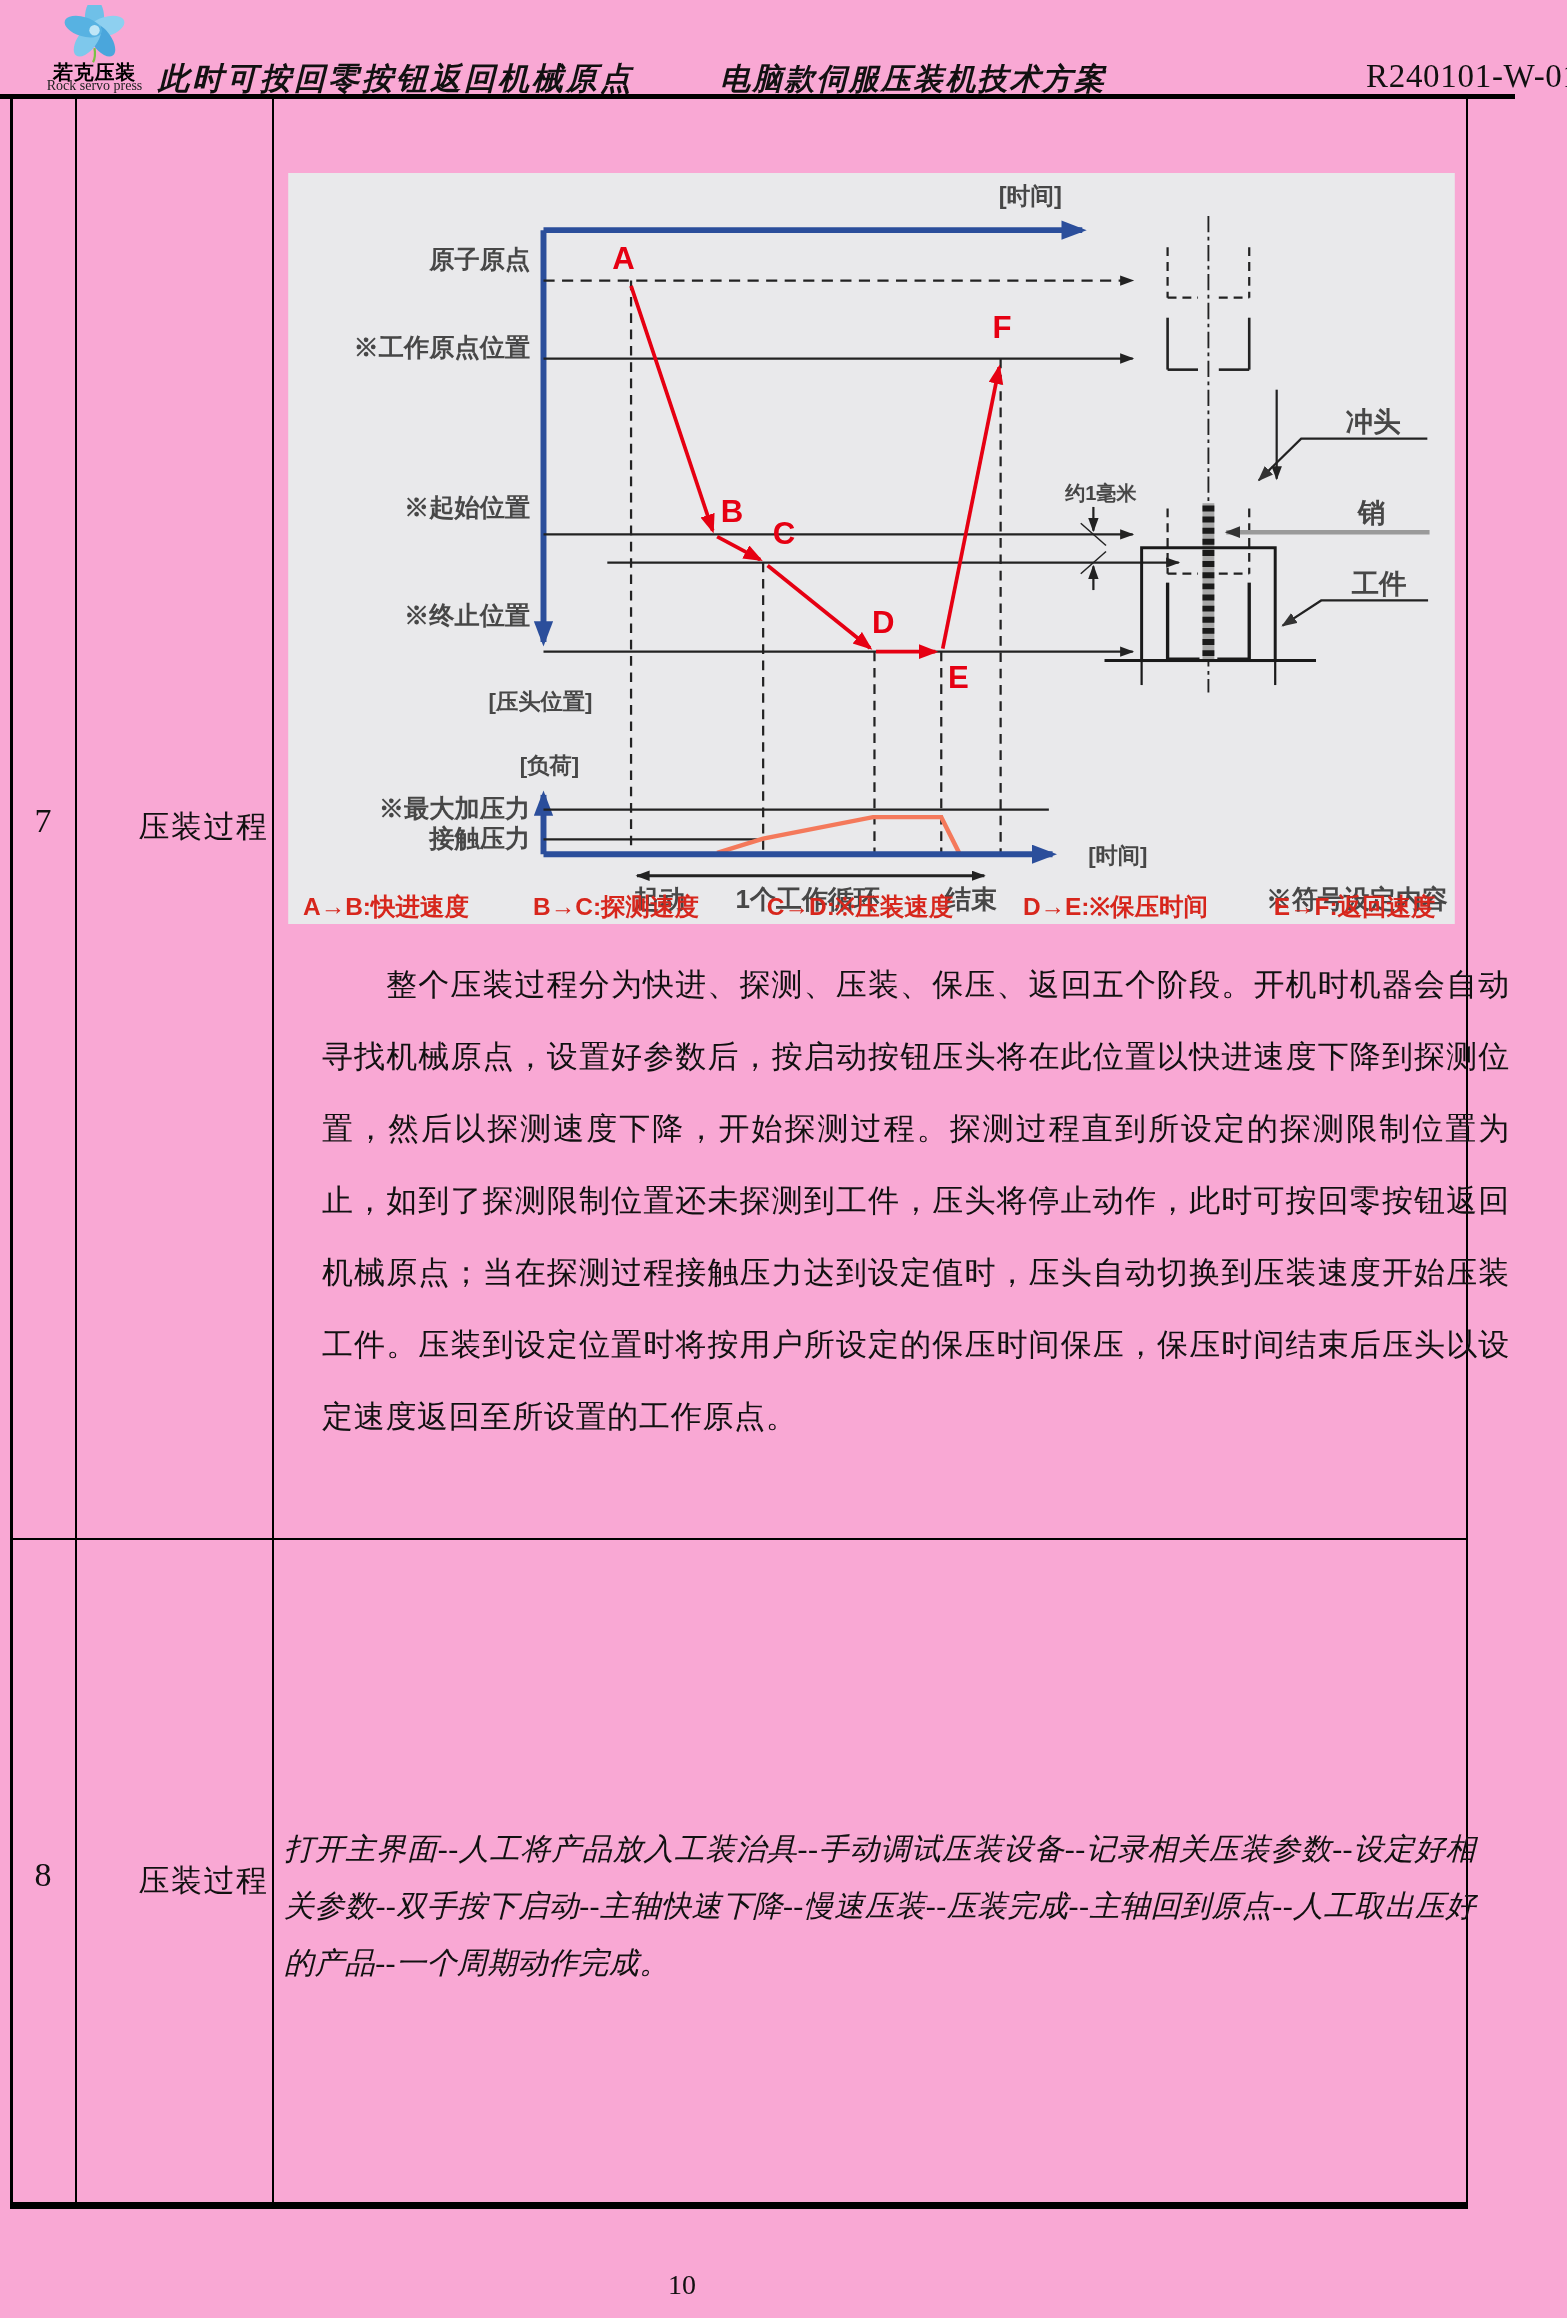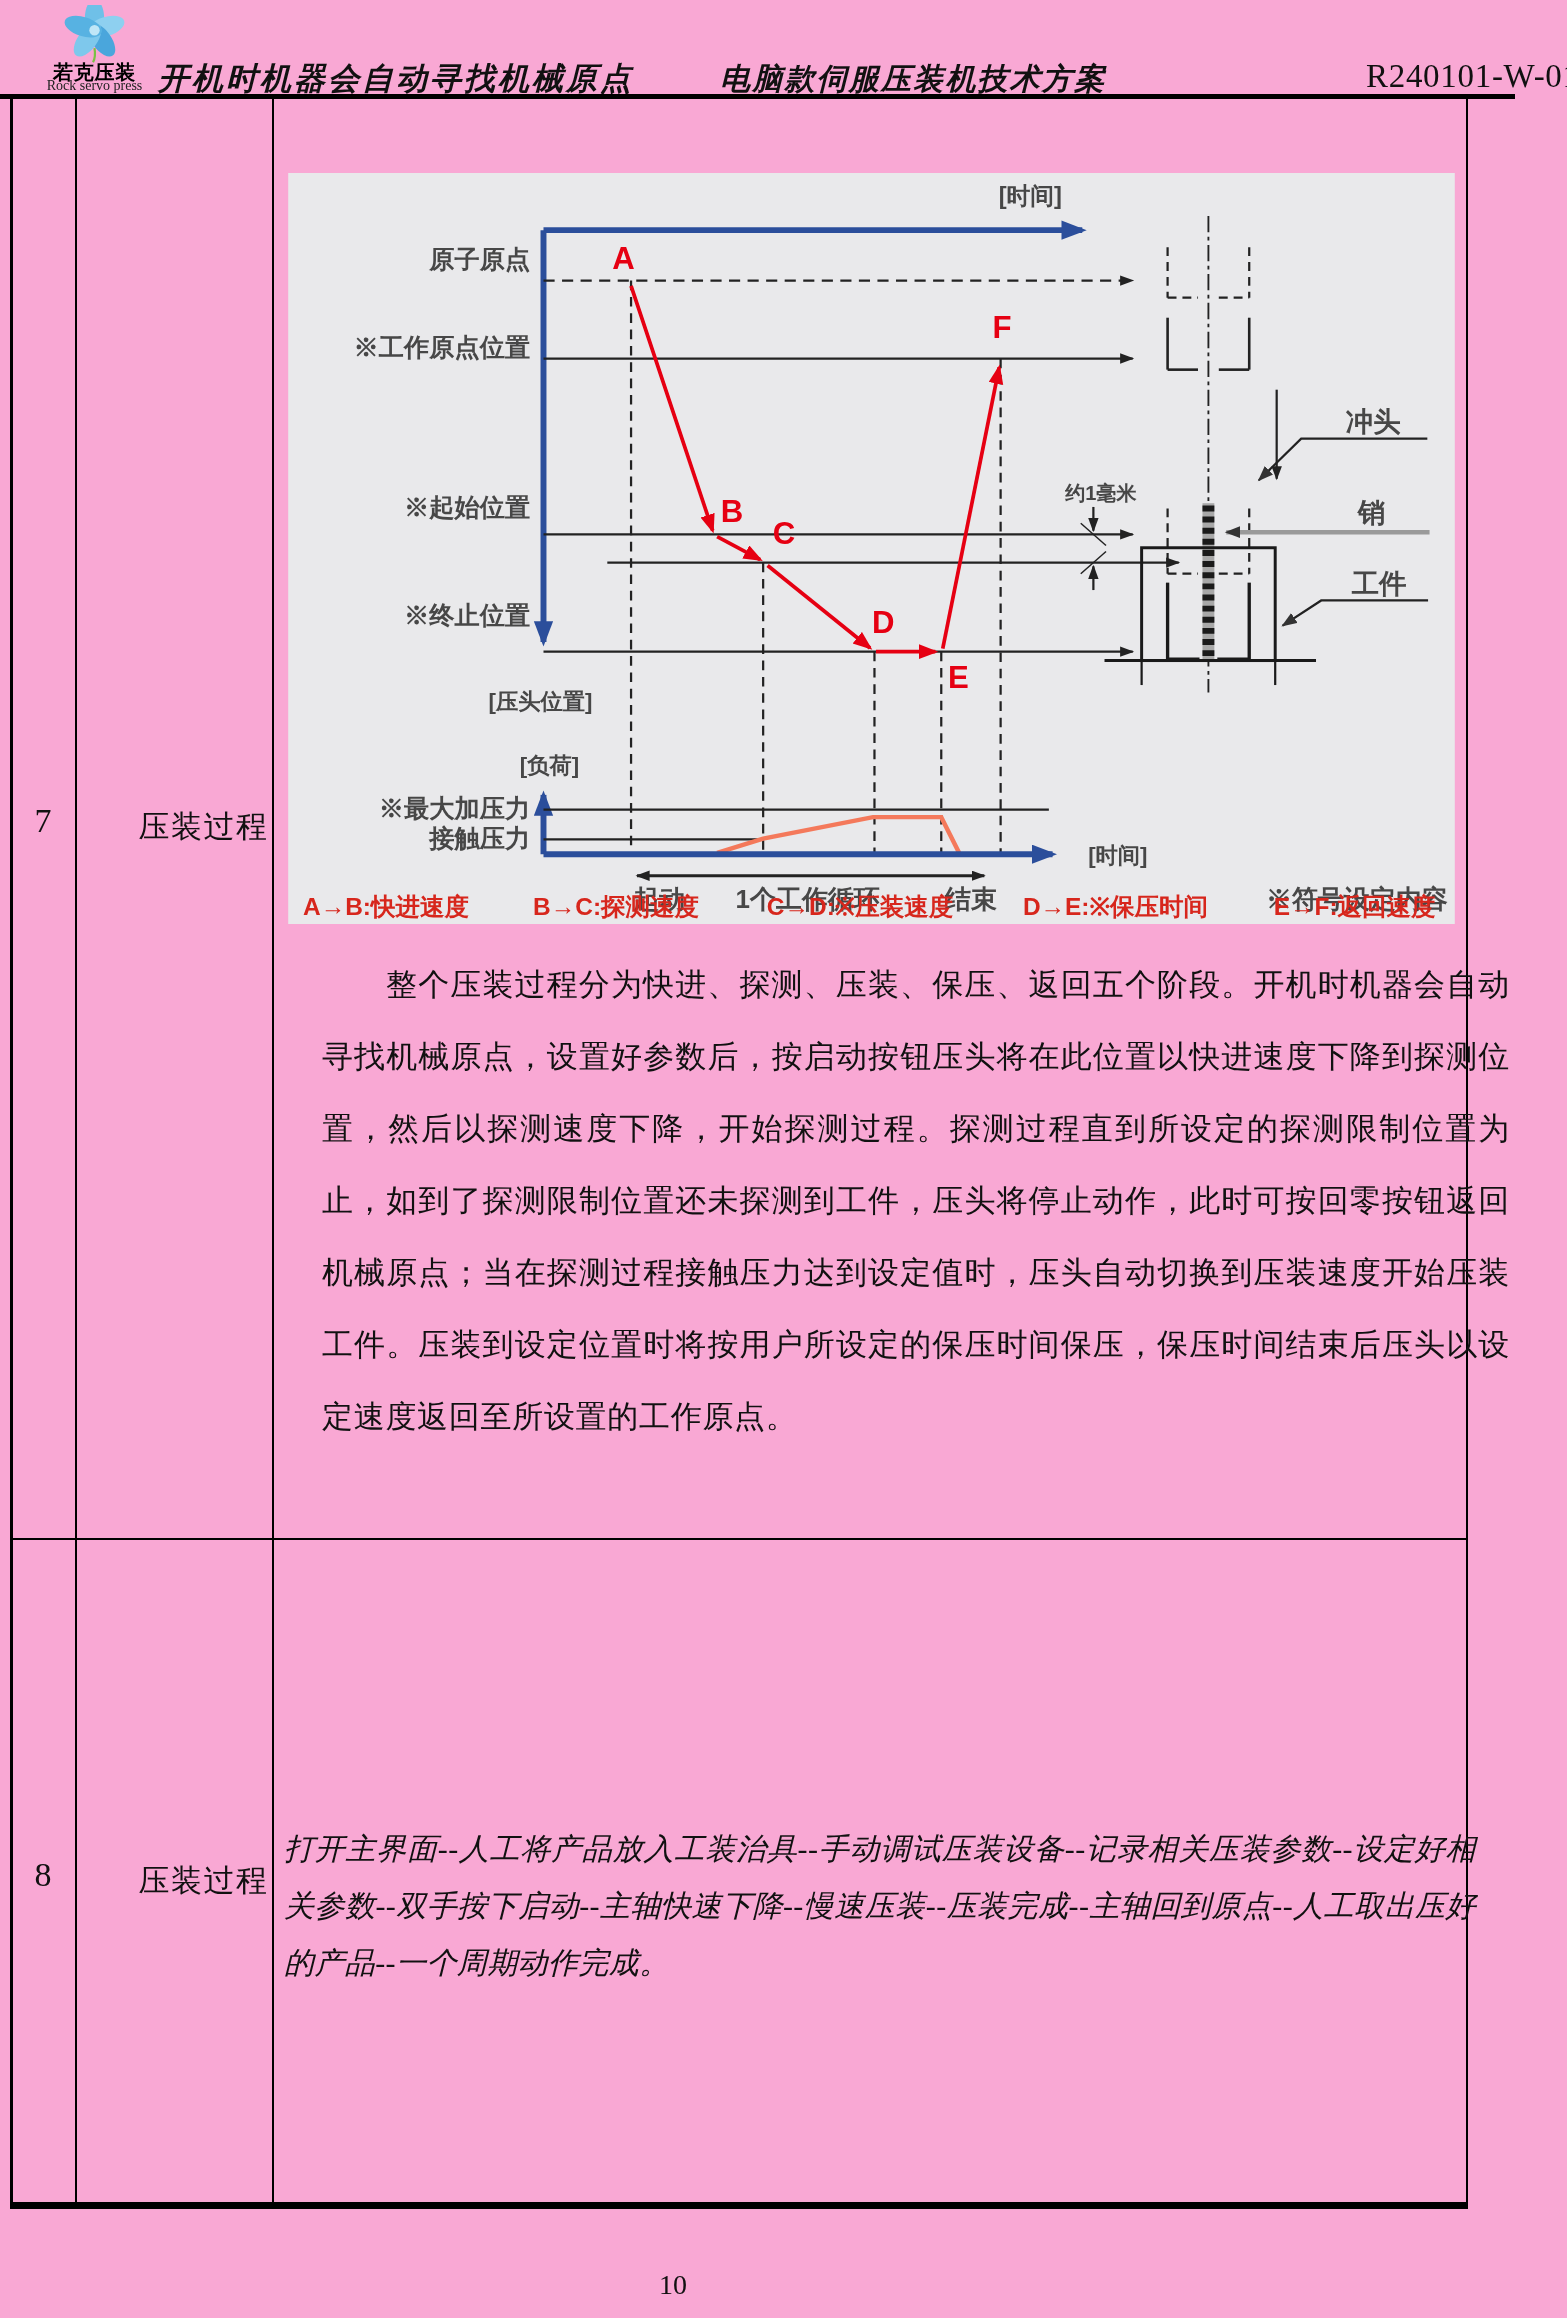--- a/index.html
+++ b/index.html
@@ -21,21 +21,21 @@
   
   .tline{position:absolute;background:#000;}
   
   .row-no{position:absolute;font-size:34px;text-align:center;}
   .row-label{position:absolute;font-size:31px;text-align:center;letter-spacing:1.5px;margin-left:29px;}
   
   .para7{position:absolute;left:286px;top:949px;width:1188px;font-size:31px;line-height:72px;
     text-align:justify;text-indent:64px;letter-spacing:0.7px;margin-left:36px;}
   .para8{position:absolute;left:284px;top:1820px;width:1192px;font-size:30px;line-height:57px;
     text-align:justify;letter-spacing:0.4px;font-style:italic;}
-  .page-num{position:absolute;left:0;top:2269px;width:1346px;text-align:center;font-size:28px;}
+  .page-num{position:absolute;left:0;top:2269px;width:1346px;text-align:center;font-size:28px;padding-left:9px;}
   
   .diagram{position:absolute;left:288px;top:173px;width:1167px;height:751px;}
   .diagram text{font-family:"Liberation Sans", sans-serif;}
   .lvl{fill:#474747;font-weight:bold;}
   .pt{fill:#e60012;font-weight:bold;}
   .leg{fill:#d7261c;font-weight:bold;}
 </style>
 </head>
 <body>
 
@@ -49,21 +49,21 @@
         <ellipse rx="13" ry="26" transform="rotate(144) translate(0,-16)" fill="#4aa6dc"></ellipse>
         <ellipse rx="13" ry="26" transform="rotate(216) translate(0,-16)" fill="#7ec8ec"></ellipse>
         <ellipse rx="13" ry="26" transform="rotate(288) translate(0,-16)" fill="#57b2e2"></ellipse>
         <circle r="7" fill="#bfe6f7"></circle>
       </g>
       <path d="M60,58 Q62,70 58,77" stroke="#7ac143" stroke-width="3" fill="none"></path>
     </svg>
     <div class="logo-cn">若克压装</div>
     <div class="logo-en">Rock servo press</div>
   </div>
-  <div class="company">开机时机器会自动寻找机械原点</div>
+  <div class="company">此时可按回零按钮返回机械原点</div>
   <div class="doc-title">电脑款伺服压装机技术方案</div>
   <div class="doc-no">R240101-W-01</div>
   <div class="hdr-rule"></div>
 
   <div class="tline" style="left:10.4px;top:99px;width:2.2px;height:2110px;"></div>
   <div class="tline" style="left:75px;top:99px;width:2.2px;height:2110px;"></div>
   <div class="tline" style="left:272px;top:99px;width:2.2px;height:2110px;"></div>
   <div class="tline" style="left:1466px;top:99px;width:2.2px;height:2110px;"></div>
   <div class="tline" style="left:10.4px;top:1538px;width:1457px;height:2.2px;"></div>
   <div class="tline" style="left:10.4px;top:2202px;width:1457px;height:6.7px;"></div>

